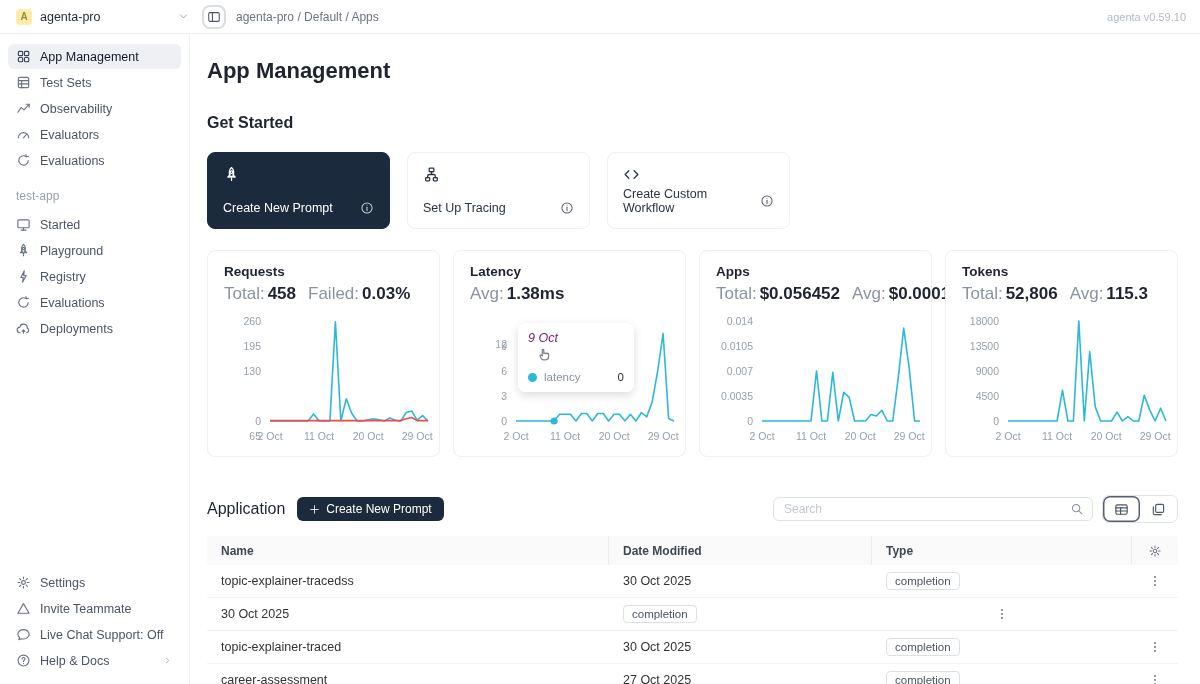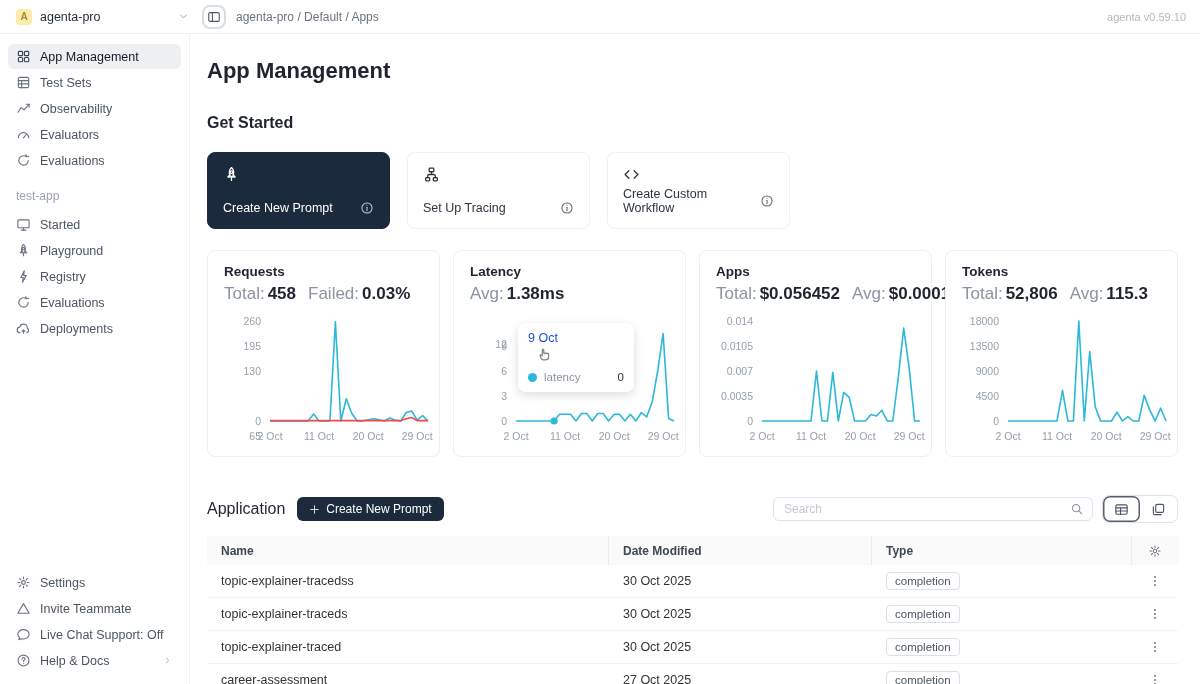--- a/index.html
+++ b/index.html
@@ -53,21 +53,21 @@
   .chart-stats { display:flex; gap:12px; font-size:17px; color:#8a93a0; margin-top:5px; }
   .chart-stats b { color:#1f2430; font-weight:600; margin-left:3px; }
   .chart-body { display:flex; margin-top:14px; position:relative; }
   .yaxis { position:relative; width:46px; height:106px; flex:none; }
   .yaxis span { position:absolute; right:9px; transform:translateY(-50%); font-size:10.5px; color:#96a0aa; }
   .plot { position:relative; width:158px; height:106px; }
   .plot svg { overflow:visible; display:block; }
   .xlabel { position:absolute; top:112px; transform:translateX(-50%); font-size:10.5px; color:#96a0aa; white-space:nowrap; }
 
   .chart-tooltip { position:absolute; left:2px; top:5px; width:116px; background:rgba(255,255,255,.93); border-radius:8px; box-shadow:0 3px 10px rgba(0,0,0,.14); padding:8px 10px 9px; z-index:2; }
-  .tt-date { font-size:12.5px; color:#1d4ed8; font-weight:500; }
+  .tt-date { font-size:12.5px; color:#701a75; font-weight:500;font-style:italic; }
   .tt-cursor { width:16px; height:16px; color:#7a828c; margin:1px 0 9px 9px; }
   .tt-row { display:flex; align-items:center; gap:7px; font-size:11.5px; color:#8a93a0; }
   .tt-dot { width:9px; height:9px; border-radius:50%; }
   .tt-val { margin-left:auto; color:#2b323b; font-weight:500; }
 
   
   .app-header { display:flex; align-items:center; margin-top:38px; }
   .app-title { font-size:16px; font-weight:400; color:#1f2430; }
   .create-btn { margin-left:12px; background:#1b2a3d; color:#fff; border:none; border-radius:6px; height:24px; padding:0 12px; font-size:12px; display:flex; align-items:center; gap:6px; cursor:pointer; font-family:inherit; }
   .create-btn .icon { width:11px; height:11px; }
@@ -513,21 +513,20 @@
                       <circle cx="8" cy="3.5" r="1.1"></circle>
                       <circle cx="8" cy="8" r="1.1"></circle>
                       <circle cx="8" cy="12.5" r="1.1"></circle>
                     </g>
                   </svg>
                 </span>
               </button>
             </div>
           </div>
           <div class="trow">
-            <div class="td">topic-explainer-traceds</div>
             <div class="td">30 Oct 2025</div>
             <div class="td"><span class="tag">completion</span></div>
             <div class="td" style="padding: 0px;">
               <button class="dots-btn">
                 <span class="icon">
                   <svg viewBox="0 0 16 16" fill="none" stroke="currentColor" stroke-width="1.2" stroke-linecap="round" stroke-linejoin="round">
                     <g fill="currentColor" stroke="none">
                       <circle cx="8" cy="3.5" r="1.1"></circle>
                       <circle cx="8" cy="8" r="1.1"></circle>
                       <circle cx="8" cy="12.5" r="1.1"></circle>

